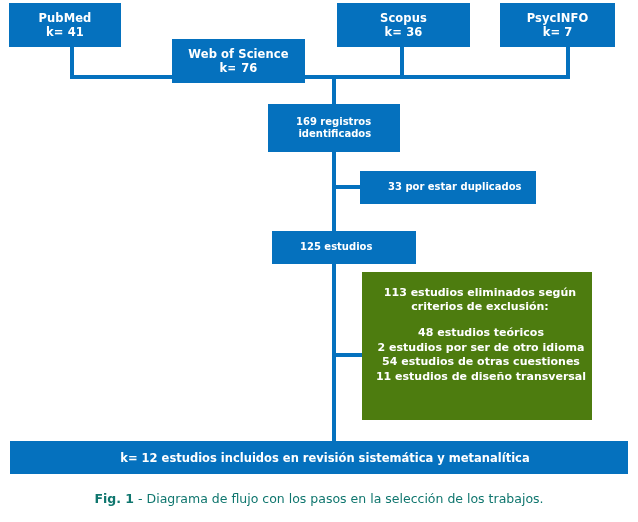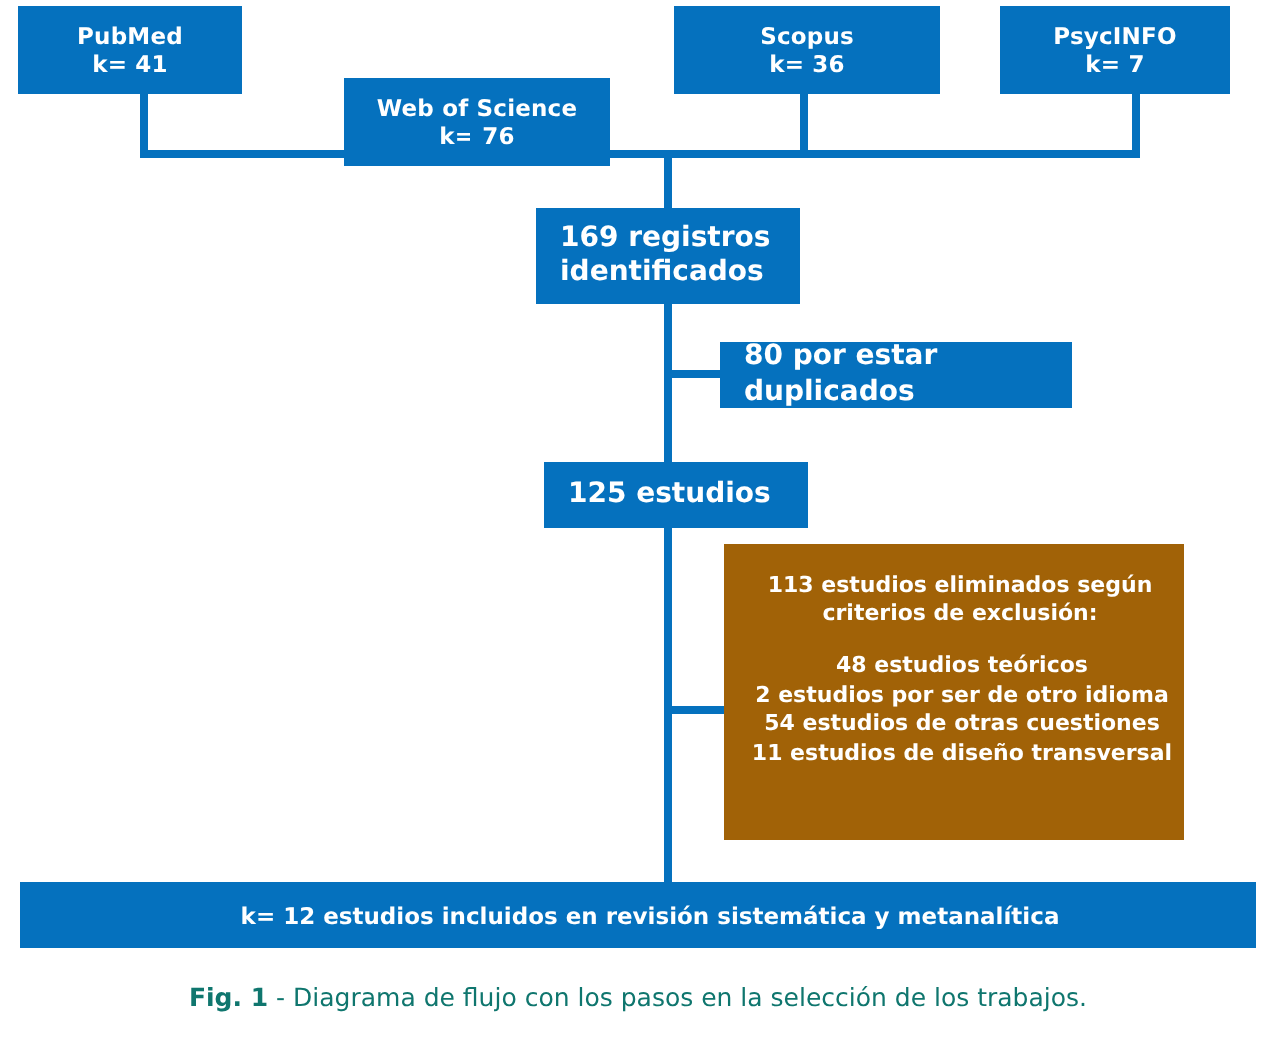--- a/index.html
+++ b/index.html
@@ -45,26 +45,27 @@
     display: block;
   }
   .src-box .lines span {
     display: block;
   }
   .conn {
     position: absolute;
     background: #0571be;
   }
   .mid-box {
-    font-size: 14px;
-    padding-left: 12px;
+    font-size: 10px;
+    padding-left: 28px;
+    text-align: right;
   }
   .excl-box {
     position: absolute;
-    background: #a16207;
+    background: #4d7c0f;
     color: #ffffff;
     box-sizing: border-box;
     font-size: 11px;
     font-weight: bold;
     padding: 14px 4px 10px 10px;
   }
   .excl-title {
     text-align: center;
     line-height: 1.28;
     margin-bottom: 12px;
@@ -151,24 +152,24 @@
       <span style="display:block;">169 registros</span>
       <span style="display:block;">identificados</span>
     </span>
   </div>
 
   <div class="conn" style="left:332px; top:152px; width:4px; height:80px;"></div>
 
   <div class="conn" style="left:332px; top:185px; width:30px; height:4px;"></div>
 
   <div class="box box-left mid-box" style="left:360px; top:171px; width:176px; height:33px;">
-    <span>80 por estar duplicados</span>
+    <span>33 por estar duplicados</span>
   </div>
 
-  <div class="box box-left mid-box" style="left:272px; top:231px; width:132px; height:33px;">
+  <div class="box box-left mid-box" style="left:272px; top:231px; width:144px; height:33px;">
     <span>125 estudios</span>
   </div>
 
   <div class="conn" style="left:332px; top:264px; width:4px; height:178px;"></div>
 
   <div class="conn" style="left:332px; top:353px; width:30px; height:4px;"></div>
 
   <div class="excl-box" style="left:362px; top:272px; width:230px; height:148px;">
     <div class="excl-title">
       <span style="display:block;">113 estudios eliminados según</span>

